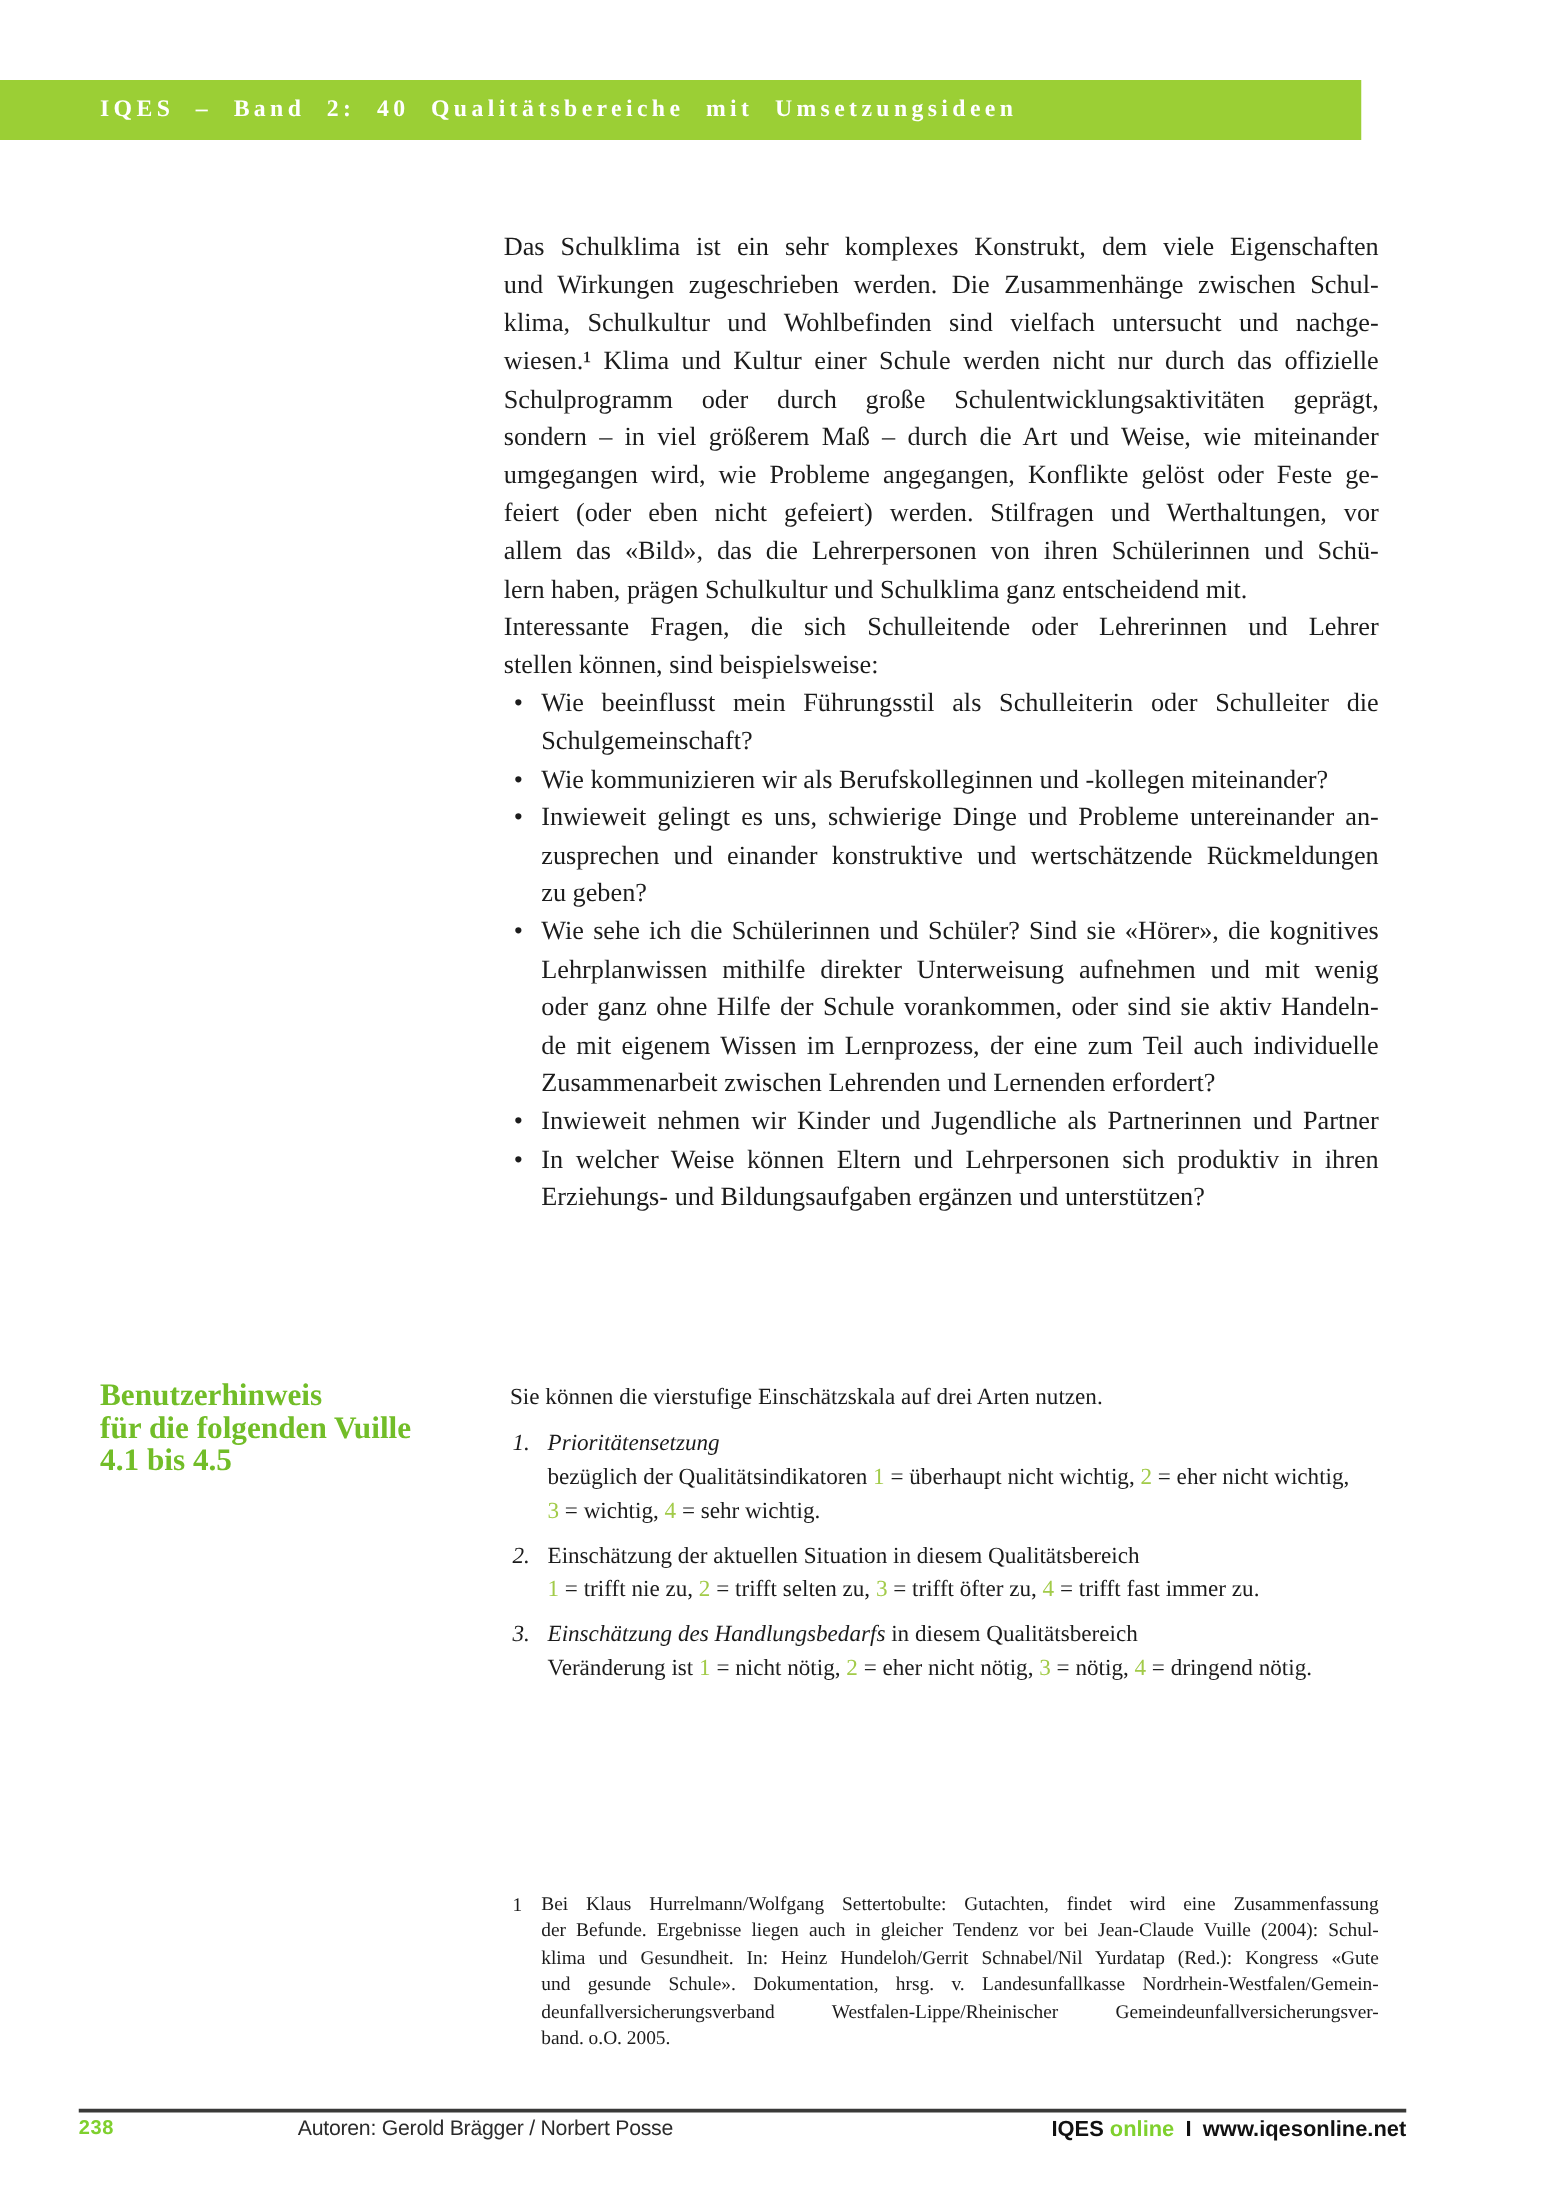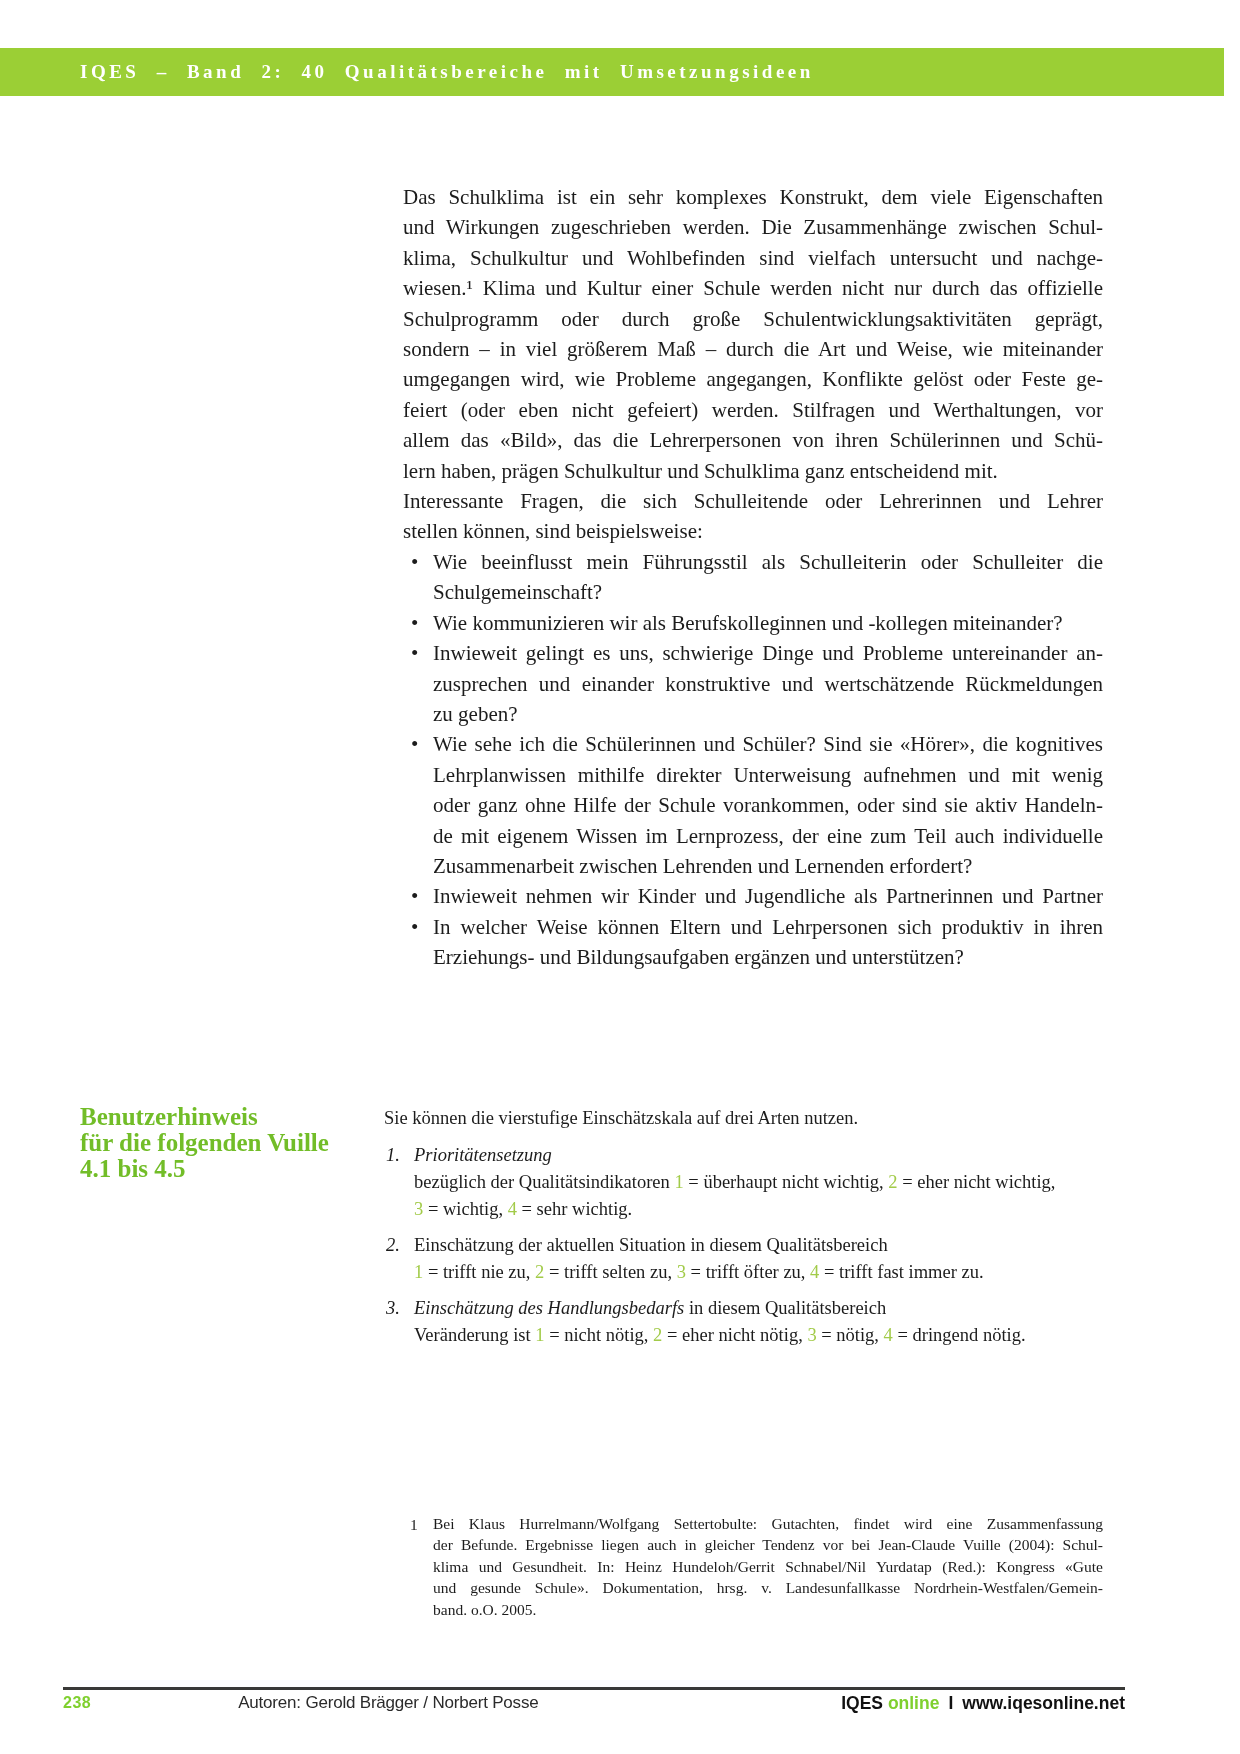--- a/index.html
+++ b/index.html
@@ -14,21 +14,21 @@
   :root{
     --bar-green:#9bcf35;
     --heading-green:#72bd28;
     --num-green:#a2cb49;
     --footer-green:#7fd02e;
     --ink:#1c1c1c;
     --rule:#3a3a38;
   }
   
   .header-bar{
-    position:absolute;left:0;top:48px;width:1224px;height:48px;
+    position:absolute;left:0;top:64px;width:1089px;height:48px;
     background:var(--bar-green);
     display:flex;align-items:center;
   }
   .header-bar .bar-title{
     margin-left:80px;
     font-family:"Liberation Serif", serif;
     font-weight:bold;font-size:19px;color:#ffffff;
     letter-spacing:3.5px;word-spacing:9px;white-space:nowrap;
   }
   
@@ -41,21 +41,21 @@
   .bullet{position:relative;padding-left:30px;}
   .bullet .marker{position:absolute;left:8px;top:0;}
   
   .sidebar-note{
     position:absolute;left:80px;top:1104px;width:300px;
     font-weight:bold;font-size:25px;line-height:26px;
     color:var(--heading-green);
   }
   
   .usage{
-    position:absolute;left:384px;top:1105px;width:700px;
+    position:absolute;left:408px;top:1105px;width:700px;
     font-size:18.5px;line-height:27px;
   }
   .usage .intro{margin-bottom:10px;}
   .uitem{position:relative;padding-left:30px;margin-bottom:9px;}
   .uitem .unum{position:absolute;left:2px;top:0;font-style:italic;}
   .uitem em{font-style:italic;}
   .num-green{color:var(--num-green);}
   
   .footnote{
     position:absolute;left:403px;top:1513px;width:700px;
@@ -165,20 +165,21 @@
     </div>
 </div>
 
 <div class="footnote">
   <span class="fn-marker">1</span>
   <div>
       <div class="ln fill">Bei Klaus Hurrelmann/Wolfgang Settertobulte: Gutachten, findet wird eine Zusammenfassung</div>
       <div class="ln fill">der Befunde. Ergebnisse liegen auch in gleicher Tendenz vor bei Jean-Claude Vuille (2004): Schul-</div>
       <div class="ln fill">klima und Gesundheit. In: Heinz Hundeloh/Gerrit Schnabel/Nil Yurdatap (Red.): Kongress «Gute</div>
       <div class="ln fill">und gesunde Schule». Dokumentation, hrsg. v. Landesunfallkasse Nordrhein-Westfalen/Gemein-</div>
+      <div class="ln fill">deunfallversicherungsverband Westfalen-Lippe/Rheinischer Gemeindeunfallversicherungsver-</div>
       <div class="ln">band. o.O. 2005.</div>
     </div>
 </div>
 
 <div class="footer-rule"></div>
 <div class="footer-row">
   <span class="page-num">238</span>
   <span class="authors">Autoren: Gerold Brägger / Norbert Posse</span>
   <span class="brand"><span>IQES</span> <span class="brand-online">online</span><span class="brand-sep">I</span><span>www.iqesonline.net</span></span>
 </div>

